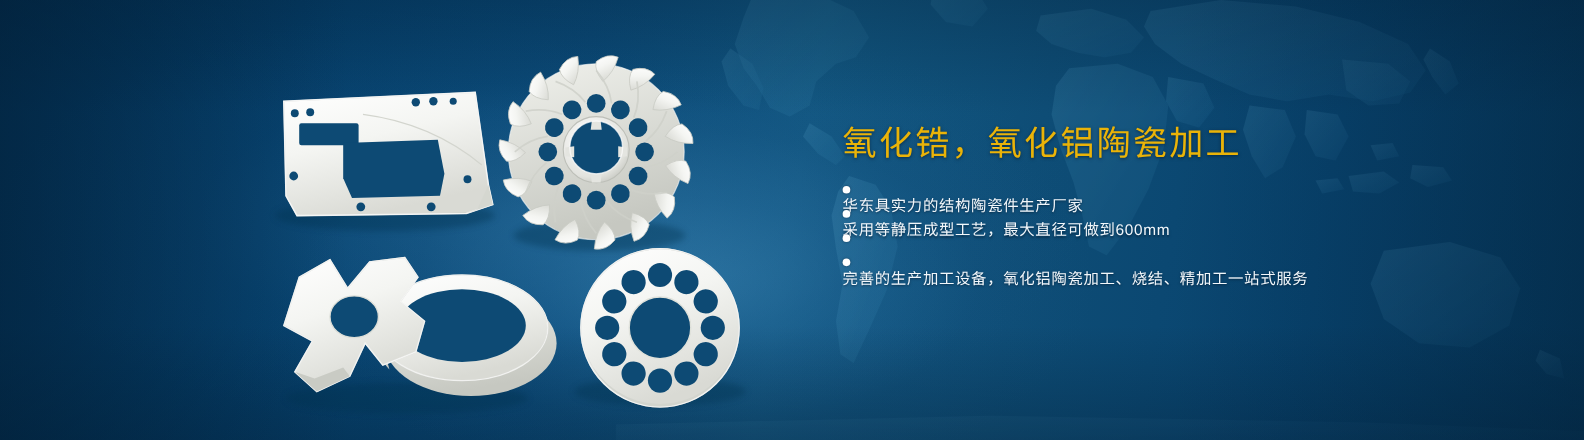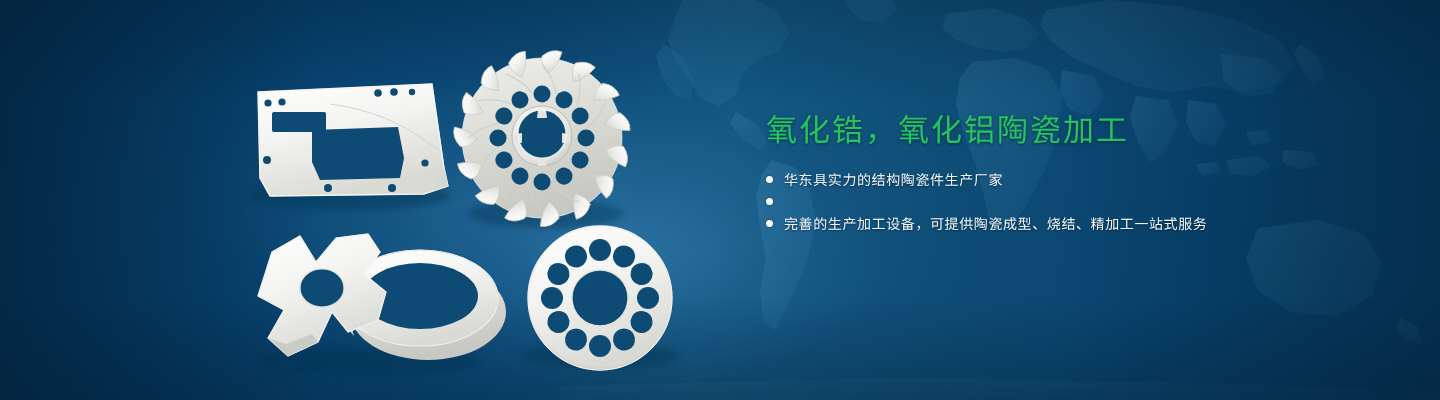--- a/index.html
+++ b/index.html
@@ -73,39 +73,39 @@
   .bg-map svg { width: 100%; height: 100%; display: block; }
 
   
   .content {
     position: absolute;
     left: 766px;
     top: 112px;
     width: 600px;
   }
   .headline {
-    color: #22c55e;
+    color: #eab308;
     font-size: 31px;
     letter-spacing: 2px;
     line-height: 1.25;
     margin: 0 0 18px 0;
     font-weight: 400;
     text-shadow: 0 1px 3px rgba(0,12,28,0.55);
     white-space: nowrap;
   }
   .bullets {
     list-style: none;
     margin: 0;
     padding: 0;
   }
   .bullet-row {
     display: flex;
-    align-items: center;
     height: 22px;
     margin-bottom: 0px;
+    flex-direction: column;
   }
   .bullet-dot {
     width: 7px;
     height: 7px;
     border-radius: 50%;
     background: #ffffff;
     flex: 0 0 auto;
     margin-right: 11px;
     box-shadow: 0 0 2px rgba(0,10,25,0.5);
   }
@@ -477,21 +477,25 @@
 
   <div class="content">
     <h1 class="headline">氧化锆，氧化铝陶瓷加工</h1>
     <ul class="bullets">
       <li class="bullet-row">
         <span class="bullet-dot"></span>
         <span class="bullet-text">华东具实力的结构陶瓷件生产厂家</span>
       </li>
       <li class="bullet-row">
         <span class="bullet-dot"></span>
+        <span class="bullet-text">采用等静压成型工艺，最大直径可做到600mm</span>
       </li>
       <li class="bullet-row">
         <span class="bullet-dot"></span>
-        <span class="bullet-text">完善的生产加工设备，可提供陶瓷成型、烧结、精加工一站式服务</span>
+      </li>
+      <li class="bullet-row">
+        <span class="bullet-dot"></span>
+        <span class="bullet-text">完善的生产加工设备，氧化铝陶瓷加工、烧结、精加工一站式服务</span>
       </li>
     </ul>
   </div>
 
 </div>
 
 </body></html>

